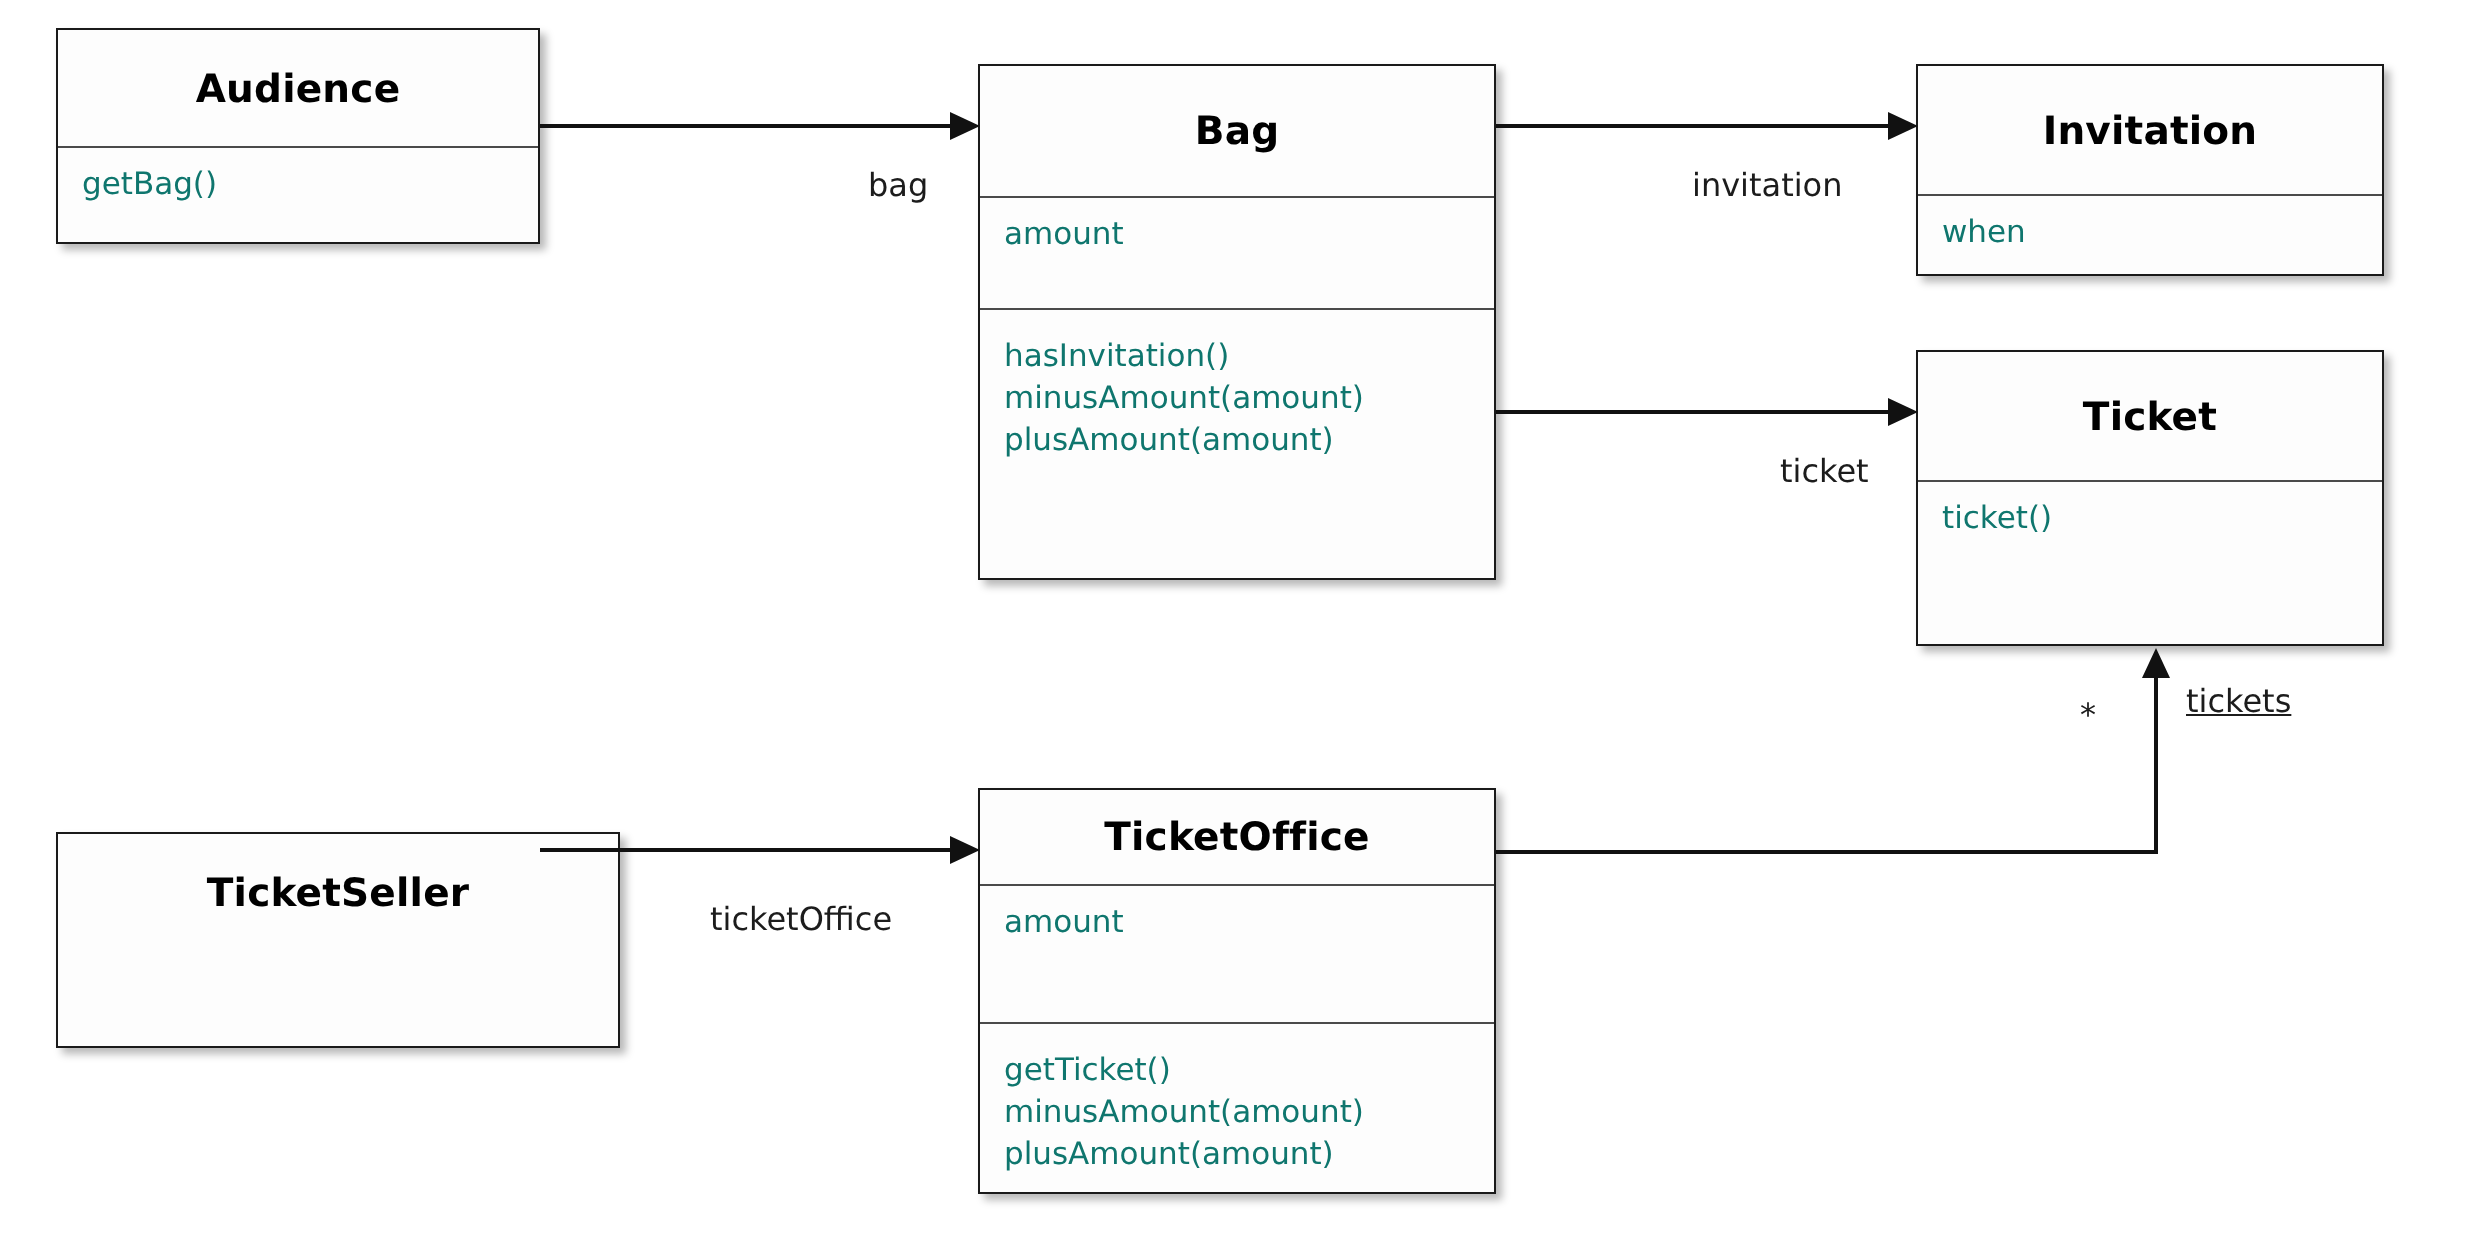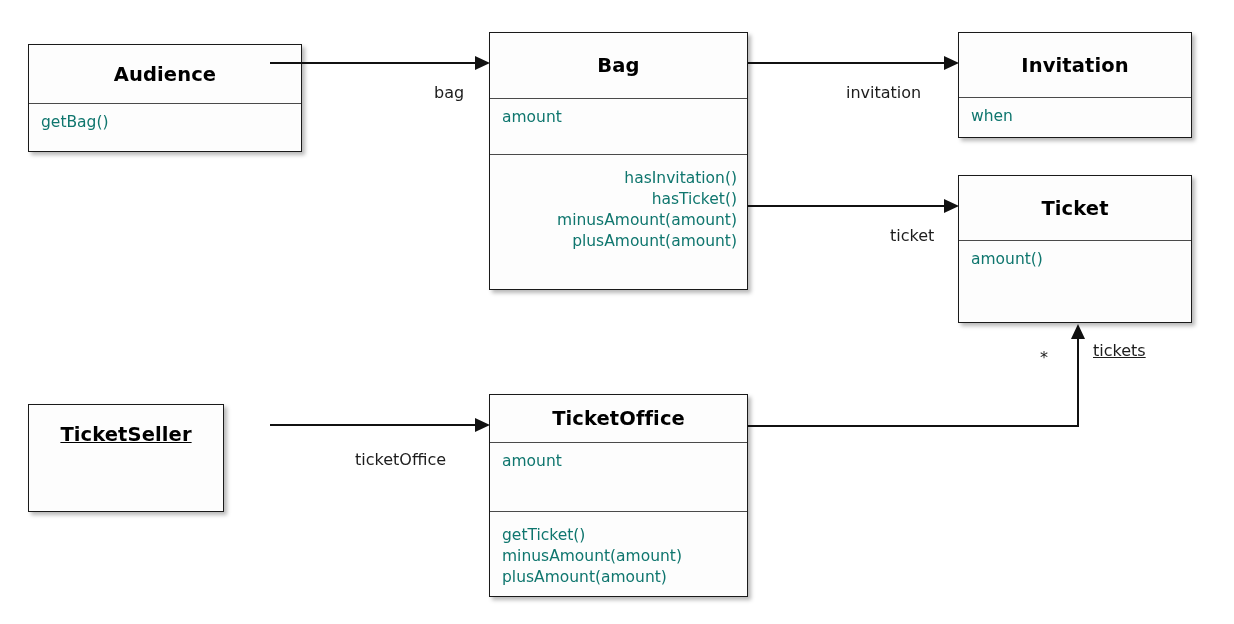--- a/index.html
+++ b/index.html
@@ -74,55 +74,54 @@
     position: absolute;
     font-size: 16px;
     color: #1c1c1c;
   }
 </style>
 </head>
 <body>
 
 <div id="canvas">
 
-  <div class="uml-class" style="left:28px; top:44px; width:274px; height:108px;">
+  <div class="uml-class" style="left:28px; top:14px; width:242px; height:108px;">
     <div class="cls-name" style="height:58px;">Audience</div>
     <div class="cls-compartment">
       <div class="member">getBag()</div>
     </div>
   </div>
 
   <div class="uml-class" style="left:489px; top:32px; width:259px; height:258px;">
     <div class="cls-name" style="height:65px;">Bag</div>
     <div class="cls-compartment" style="height:39px; padding-top:8px;">
       <div class="member">amount</div>
     </div>
-    <div class="cls-compartment" style="padding-top:13px;text-align:right;">
+    <div class="cls-compartment" style="padding-top:13px;">
       <div class="member">hasInvitation()</div>
-      <div class="member">hasTicket()</div>
       <div class="member">minusAmount(amount)</div>
       <div class="member">plusAmount(amount)</div>
     </div>
   </div>
 
   <div class="uml-class" style="left:958px; top:32px; width:234px; height:106px;">
     <div class="cls-name" style="height:64px;">Invitation</div>
     <div class="cls-compartment">
       <div class="member">when</div>
     </div>
   </div>
 
   <div class="uml-class" style="left:958px; top:175px; width:234px; height:148px;">
     <div class="cls-name" style="height:64px;">Ticket</div>
     <div class="cls-compartment">
-      <div class="member">amount()</div>
+      <div class="member">ticket()</div>
     </div>
   </div>
 
-  <div class="uml-class" style="left:28px; top:404px; width:196px; height:108px;text-decoration:underline;">
+  <div class="uml-class" style="left:28px; top:416px; width:282px; height:108px;">
     <div class="cls-name" style="height:58px;">TicketSeller</div>
   </div>
 
   <div class="uml-class" style="left:489px; top:394px; width:259px; height:203px;">
     <div class="cls-name" style="height:65px;">TicketOffice</div>
     <div class="cls-compartment" style="height:39px; padding-top:8px;">
       <div class="member">amount</div>
     </div>
     <div class="cls-compartment" style="padding-top:13px;margin-top:24px;">
       <div class="member">getTicket()</div>

